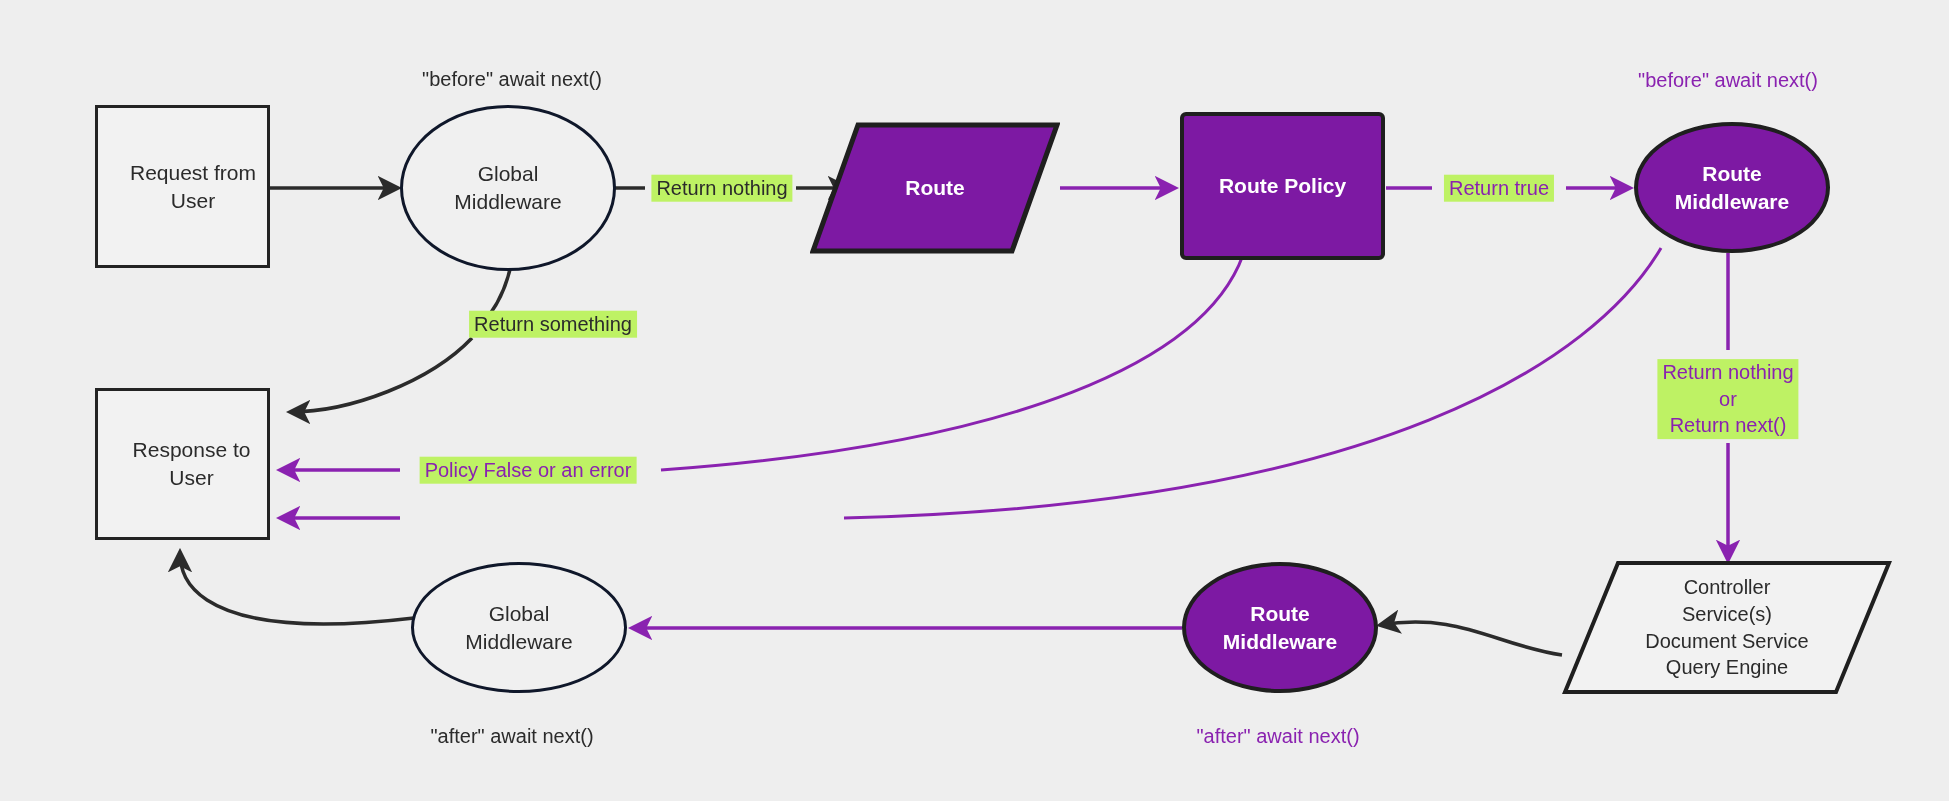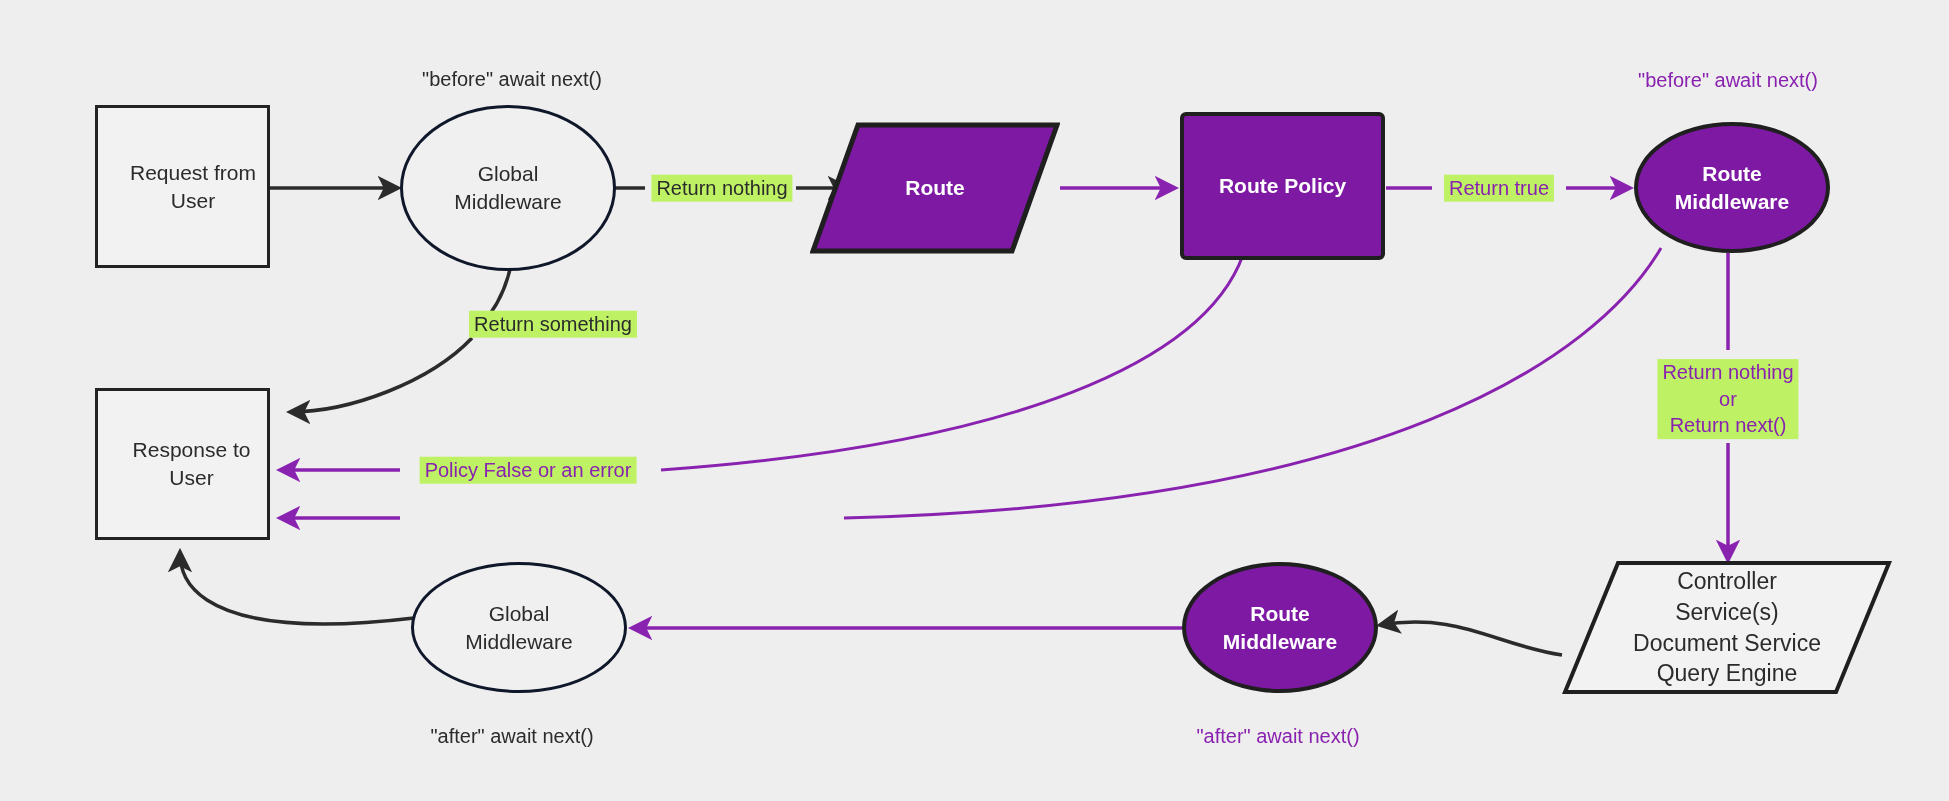--- a/index.html
+++ b/index.html
@@ -86,21 +86,21 @@
     white-space: pre-line;
     pointer-events: none;
   }
   .para-text.purple {
     color: #ffffff;
     font-size: 21px;
     font-weight: bold;
   }
   .para-text.plain {
     color: #2b2b2b;
-    font-size: 23px;
+    font-size: 20px;
   }
   
   .edge-label {
     position: absolute;
     font-size: 20px;
     line-height: 1.33;
     white-space: pre-line;
     text-align: center;
     transform: translate(-50%, -50%);
     background: #bef264;

